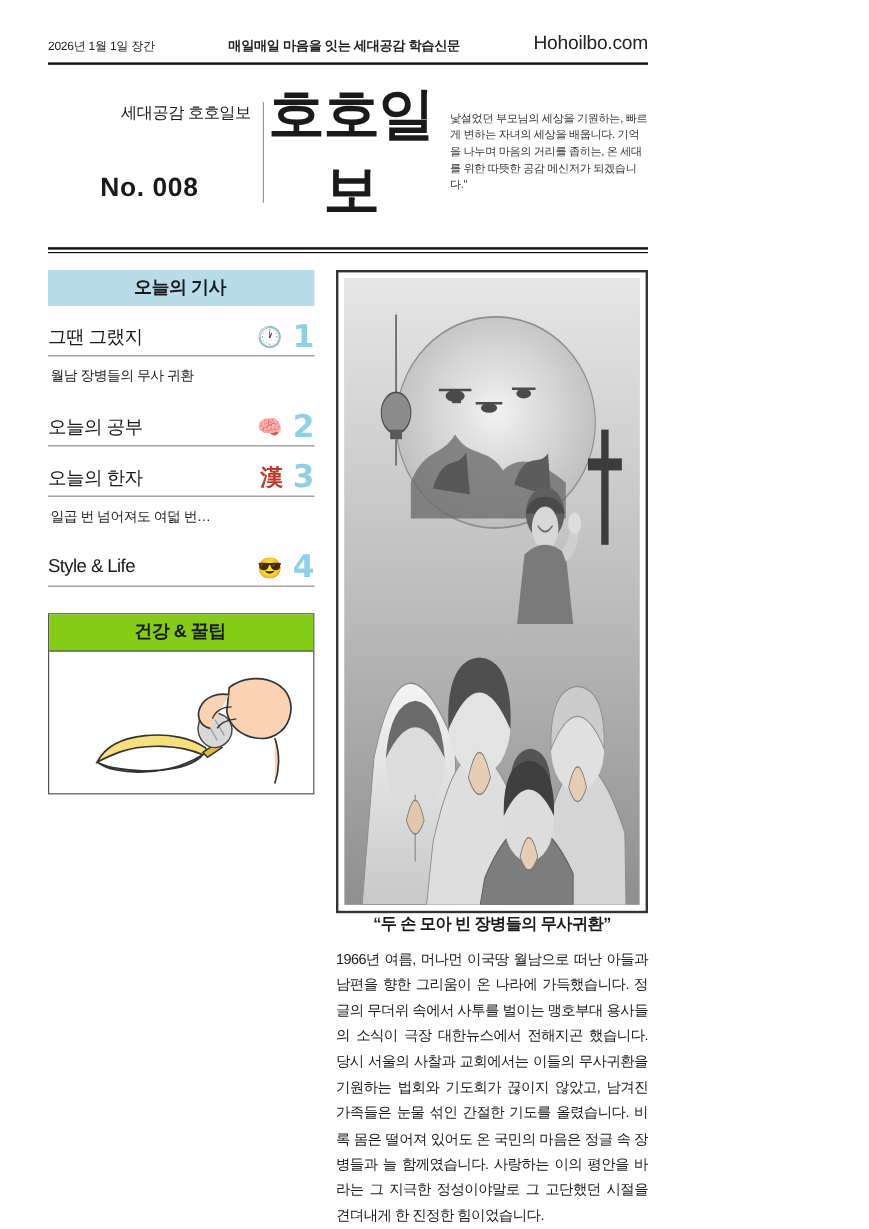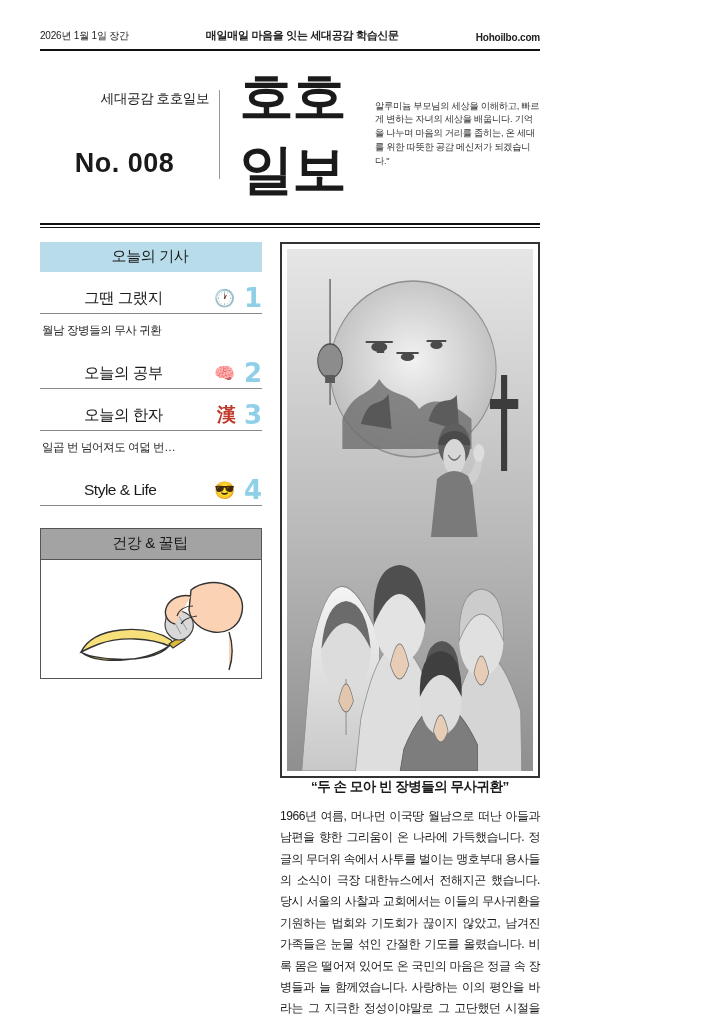--- a/index.html
+++ b/index.html
@@ -18,74 +18,74 @@
   }
 
   
   .topbar {
     display: flex; align-items: flex-end; justify-content: space-between;
     font-size: 10.5px; color: #222;
     padding-bottom: 6px;
   }
   .topbar .date { font-size: 10px; letter-spacing: -0.2px; }
   .topbar .slogan { font-size: 11px; font-weight: bold; letter-spacing: -0.3px; }
-  .topbar .site { font-size: 10px; font-weight: bold; letter-spacing: -0.2px; }
+  .topbar .site { font-size: 16px; font-weight: normal; letter-spacing: -0.2px; }
   .rule-thick { border-top: 2px solid #111; }
 
   
   .masthead {
     display: flex; align-items: center;
     padding: 10px 0 14px 0;
     position: relative;
   }
   .mast-left {
     width: 180px; text-align: center;
     border-right: 1px solid #999;
     padding-right: 10px;
   }
   .mast-left .sub { font-size: 13.5px; letter-spacing: -0.4px; margin-bottom: 14px; text-align: right; }
-  .mast-left .issue { font-size: 27px; font-weight: bold; letter-spacing: 0.5px; margin-top: 40px; }
+  .mast-left .issue { font-size: 22px; font-weight: bold; letter-spacing: 0.5px; margin-top: 40px; }
   .mast-center {
     flex: 1; text-align: center;
   }
   .mast-title {
-    font-size: 54px; font-weight: bold; letter-spacing: -1px;
+    font-size: 47px; font-weight: bold; letter-spacing: -1px;
     font-family: Liberation Mono, monospace;
   }
   .mast-right {
     width: 175px;
     font-size: 9.3px; line-height: 1.48; color: #333;
     letter-spacing: -0.3px;
     padding-left: 10px;
   }
   .mast-rule { border-top: 2px solid #111; margin-top: 2px; }
   .mast-rule2 { border-top: 1px solid #111; margin-top: 2px; }
 
   
   .content { display: flex; gap: 18px; margin-top: 14px; }
   .col-left { width: 222px; flex: none; }
   .col-right { flex: 1; }
 
   
   .bar {
-    text-align: center; font-weight: normal; font-size: 15px;
+    text-align: center; font-weight: bold; font-size: 15px;
     padding: 5px 2px 6px 0; letter-spacing: -0.4px;
   }
   .bar-today { background: #b8dcea; }
-  .bar-tip { background: #a3a3a3; }
+  .bar-tip { background: #84cc16; }
 
   
   .idx-item {
     border-bottom: 1px solid #8a8a8a;
     padding: 13px 0 2px 0;
   }
   .idx-head {
     display: flex; align-items: center; justify-content: space-between;
   }
-  .idx-title { font-size: 15.5px; letter-spacing: -0.5px; margin-left: 44px; }
+  .idx-title { font-size: 15.5px; letter-spacing: -0.5px; }
   .idx-right { display: flex; align-items: center; gap: 8px; }
   .idx-icon { font-size: 17px; line-height: 1; }
   .idx-num {
     font-size: 26px; font-weight: bold; line-height: 1;
     font-family: "DejaVu Sans", sans-serif;
   }
   .n1 { color: #8fd0e8; }
   .n2 { color: #8fd0e8; }
   .n3 { color: #8fd0e8; }
   .n4 { color: #8fd0e8; }
@@ -141,21 +141,21 @@
   <div class="rule-thick"></div>
 
   <div class="masthead">
     <div class="mast-left">
       <div class="sub">세대공감 호호일보</div>
       <div class="issue">No. 008</div>
     </div>
     <div class="mast-center">
       <div class="mast-title">호호일보</div>
     </div>
-    <div class="mast-right">알루미늄 부모님의 세상을 이해하고, 빠르게 변하는 자녀의 세상을 배웁니다. 기억을 나누며 마음의 거리를 좁히는, 온 세대를 위한 따뜻한 공감 메신저가 되겠습니다."</div>
+    <div class="mast-right">낯설었던 부모님의 세상을 기원하는, 빠르게 변하는 자녀의 세상을 배웁니다. 기억을 나누며 마음의 거리를 좁히는, 온 세대를 위한 따뜻한 공감 메신저가 되겠습니다."</div>
   </div>
   <div class="mast-rule"></div>
   <div class="mast-rule2"></div>
 
   <div class="content">
 
     <div class="col-left">
 
       <div class="bar bar-today">오늘의 기사</div>
 

